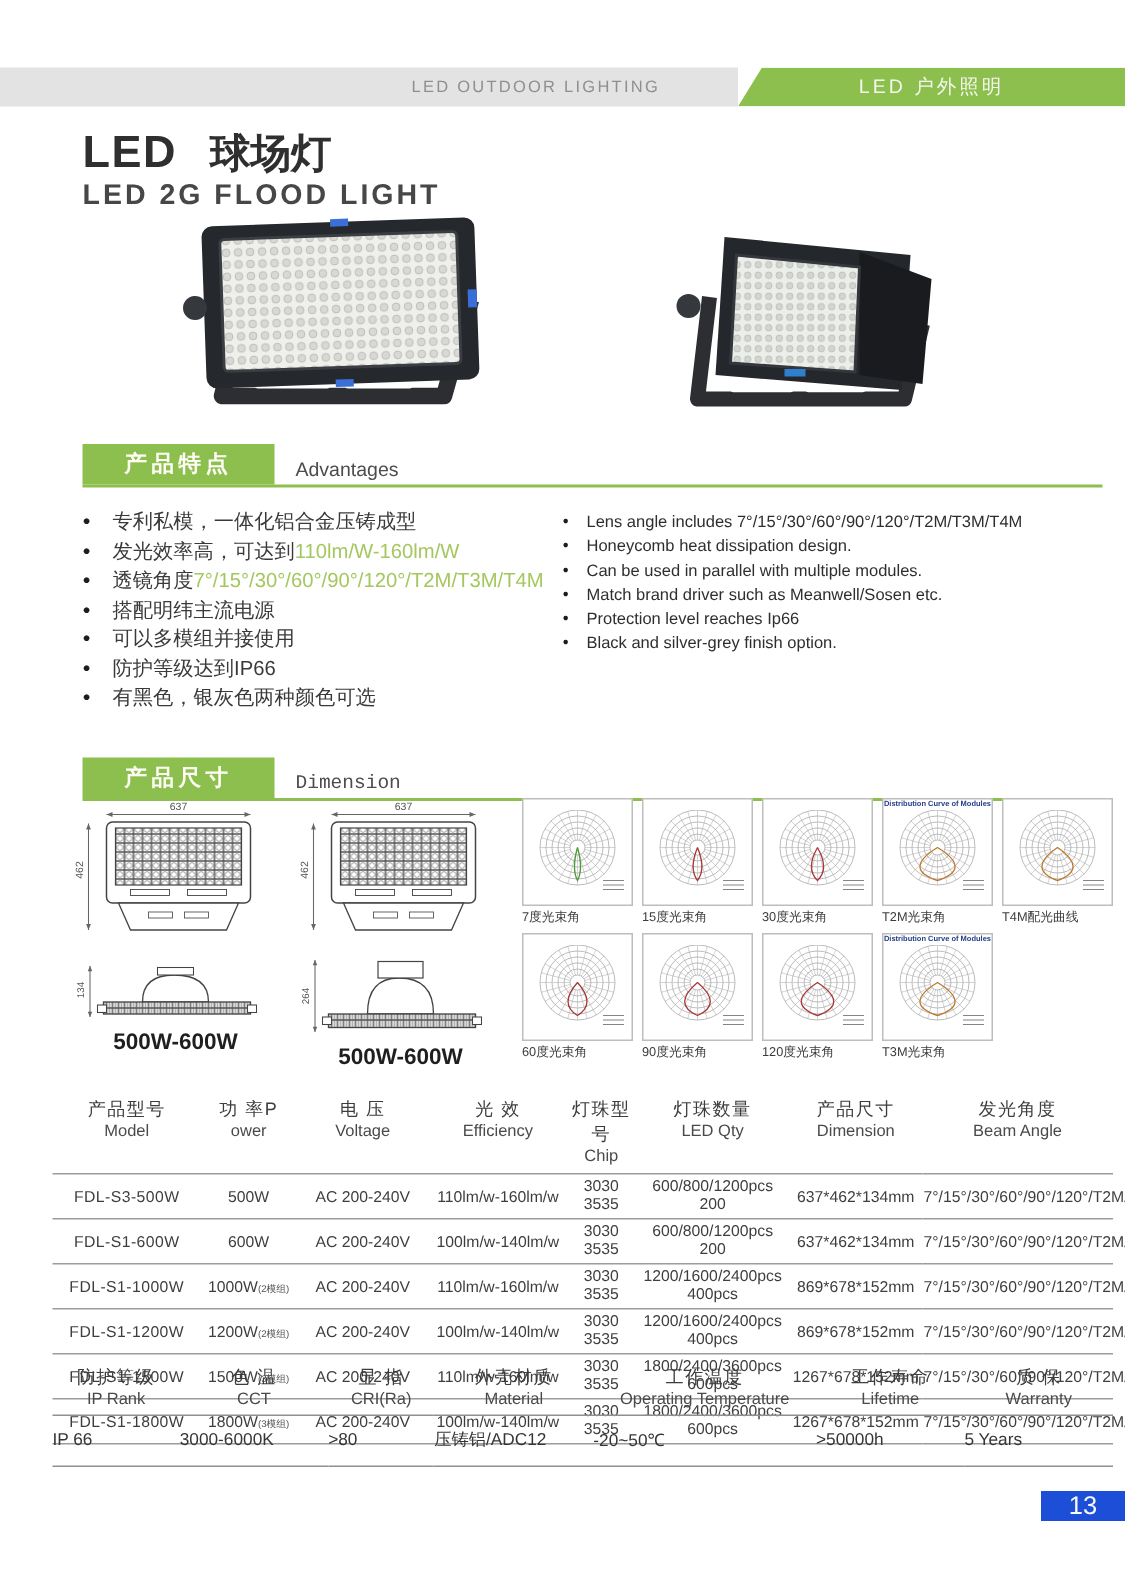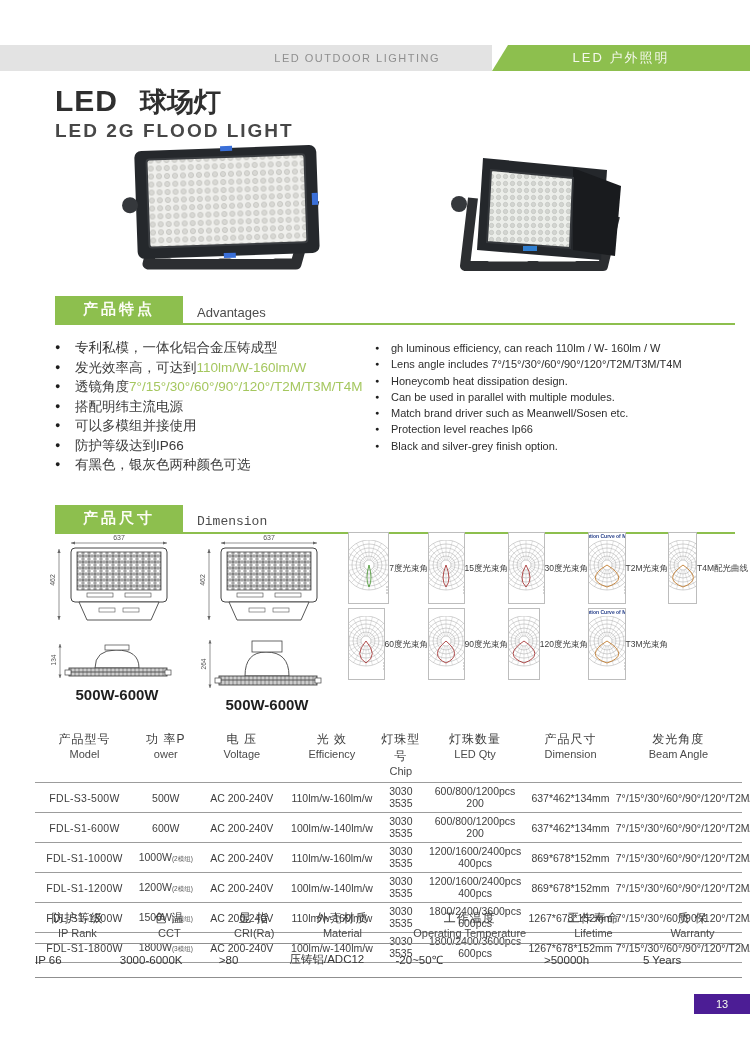--- a/index.html
+++ b/index.html
@@ -42,21 +42,21 @@
 
   
   .dim-area { position:absolute; top:532px; left:42px; right:8px; display:flex; }
   .dim-left { flex:0 0 300px; display:grid; grid-template-columns:150px 150px; }
   .dim-cell { display:flex; flex-direction:column; align-items:center; }
   .dim-label { font-size:15px; font-weight:bold; color:#1f1f1f; margin-top:2px; }
   .drawing { stroke:#555; }
 
   .polar-area { flex:1; padding-left:6px; }
   .polar-row { display:flex; }
-  .pchart { width:80px; display:flex; flex-direction:row; align-items:center; margin-bottom:4px; }
+  .pchart { width:80px; display:flex; flex-direction:column; margin-bottom:4px; }
   .pc-box { width:74px; height:72px; border:1px solid #bdbdbd; background:#fff; display:flex; flex-direction:column; align-items:center; overflow:hidden; }
   .pc-title { height:7px; font-size:5px; font-weight:bold; color:#27408b; white-space:nowrap; overflow:hidden; max-width:72px; }
   .pc-label { margin-top:2px; font-size:8.5px; color:#3c3c3c; white-space:nowrap; }
 
   
   .spec-wrap { position:absolute; top:728px; left:35px; right:8px; }
   table.spec { width:100%; border-collapse:collapse; table-layout:fixed; }
   table.spec th { font-weight:normal; padding:3px 0 5px 0; vertical-align:top; }
   table.spec .h-cn { font-size:12px; color:#3d3d3d; letter-spacing:1px; }
   table.spec .h-en { font-size:11px; color:#4a4a4a; }
@@ -70,21 +70,21 @@
 
   
   .info-wrap { position:absolute; top:908px; left:35px; right:8px; }
   table.info { width:100%; border-collapse:collapse; table-layout:fixed; }
   table.info th { font-weight:normal; padding:2px 0 4px 0; vertical-align:top; }
   table.info .h-cn { font-size:12px; color:#3d3d3d; letter-spacing:1px; }
   table.info .h-en { font-size:11px; color:#4a4a4a; }
   table.info td { border-top:1px solid #8f8f8f; border-bottom:1px solid #8f8f8f; padding:8px 0 10px 0; font-size:11.5px; color:#353535; text-align:left; }
 
   
-  .pagenum { position:absolute; top:994px; right:0; width:56px; height:20px; background:#4c1d95; color:#f6faf0; font-size:11px; display:flex; align-items:center; justify-content:center; }
+  .pagenum { position:absolute; top:994px; right:0; width:56px; height:20px; background:#1d4ed8; color:#f6faf0; font-size:17px; display:flex; align-items:center; justify-content:center; }
 </style>
 </head>
 <body>
 
 <div class="page">
 
   <div class="topbar">
     <div class="topbar-gray">
       <span>LED OUTDOOR LIGHTING</span>
     </div>
@@ -151,21 +151,20 @@
     <ul class="cn-list">
       <li><span>专利私模，一体化铝合金压铸成型</span><span class="hl"></span></li>
       <li><span>发光效率高，可达到</span><span class="hl">110lm/W-160lm/W</span></li>
       <li><span>透镜角度</span><span class="hl">7°/15°/30°/60°/90°/120°/T2M/T3M/T4M</span></li>
       <li><span>搭配明纬主流电源</span><span class="hl"></span></li>
       <li><span>可以多模组并接使用</span><span class="hl"></span></li>
       <li><span>防护等级达到IP66</span><span class="hl"></span></li>
       <li><span>有黑色，银灰色两种颜色可选</span><span class="hl"></span></li>
     </ul>
     <ul class="en-list">
-      <li>gh luminous efficiency,  can reach 110lm / W- 160lm / W</li>
       <li>Lens angle includes 7°/15°/30°/60°/90°/120°/T2M/T3M/T4M</li>
       <li>Honeycomb heat dissipation design.</li>
       <li>Can be used in parallel with multiple modules.</li>
       <li>Match brand driver such as Meanwell/Sosen etc.</li>
       <li>Protection level reaches Ip66</li>
       <li>Black and silver-grey finish option.</li>
     </ul>
   </div>
 
   <div class="section-head" style="top:505px;">

